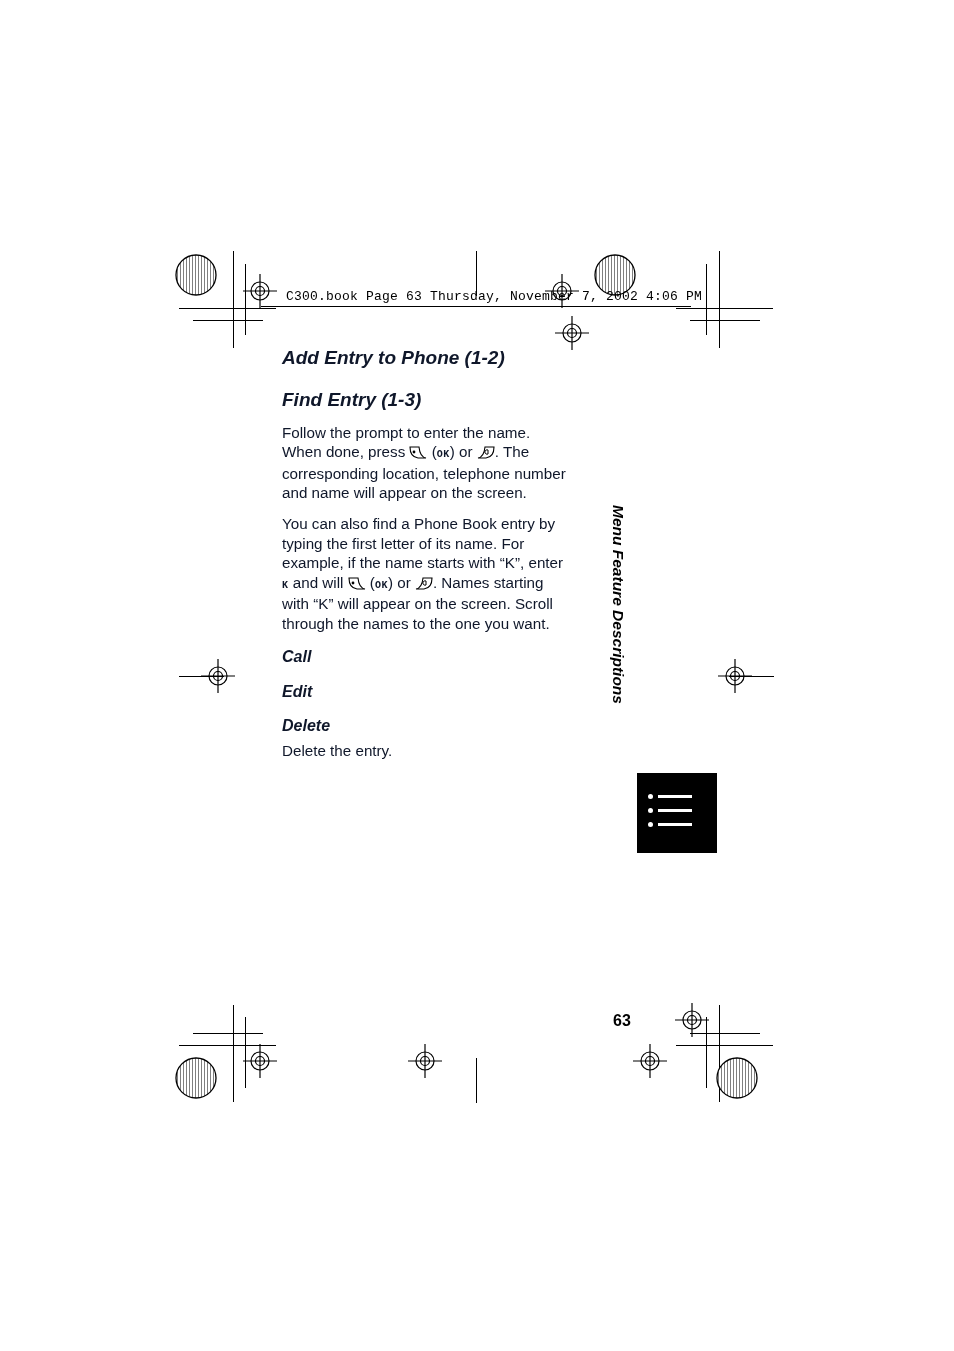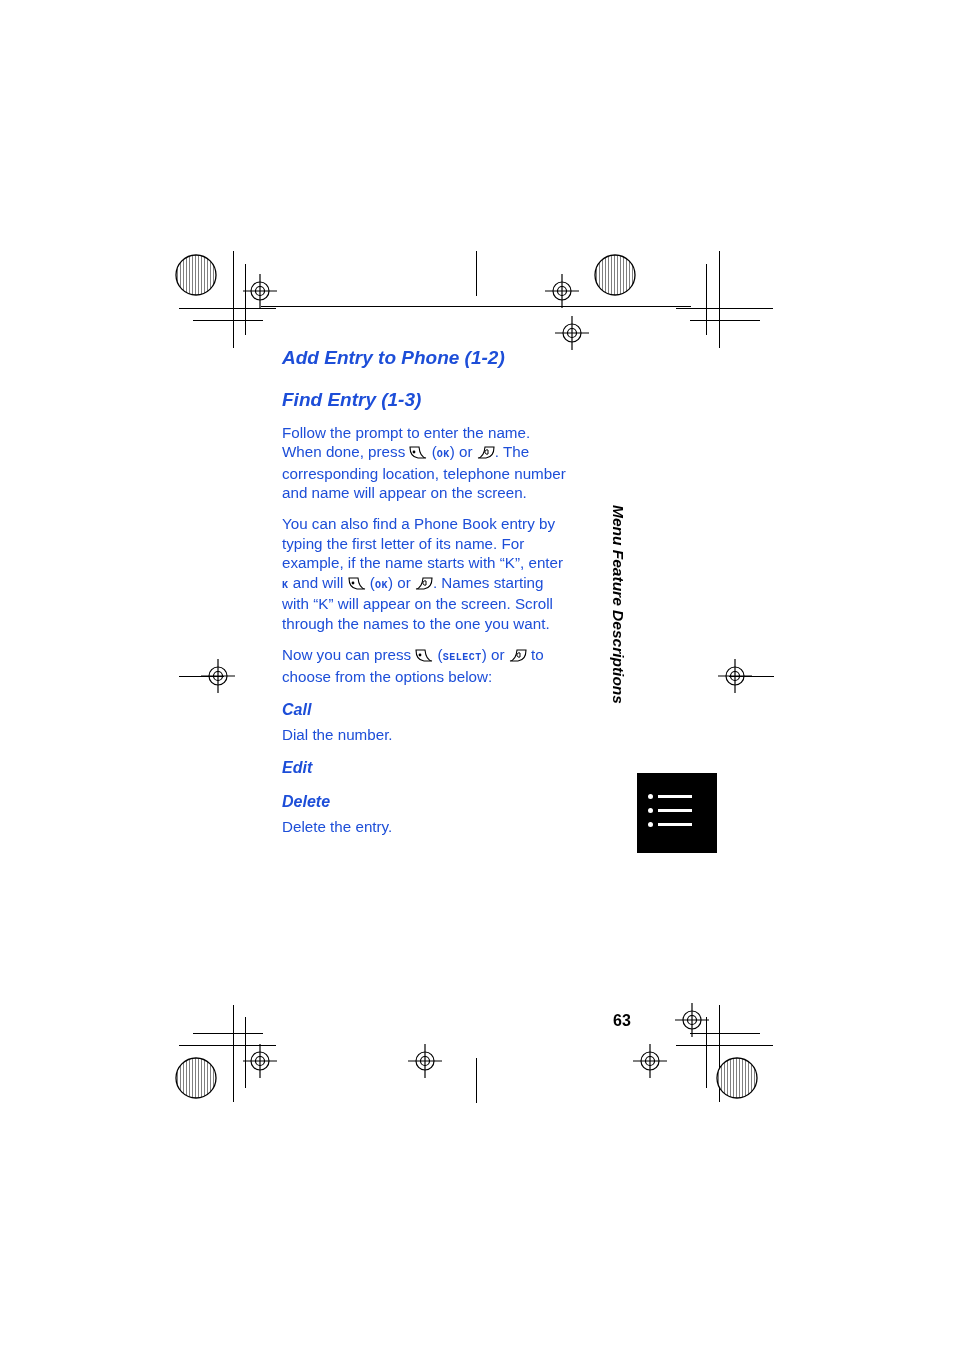--- a/index.html
+++ b/index.html
@@ -9,21 +9,21 @@
   
   .hline { position: absolute; height: 1px; background: #000; }
   .vline { position: absolute; width: 1px; background: #000; }
   .reg   { position: absolute; width: 34px; height: 34px; }
   .reg svg { width: 34px; height: 34px; display: block; }
   .shaded-circle { position: absolute; width: 44px; height: 44px; }
   .shaded-circle svg { width: 44px; height: 44px; display: block; }
 
   .header-text { position: absolute; left: 286px; top: 289px; font-family: "Courier New", monospace; font-size: 13px; color: #000; letter-spacing: 0.2px; }
 
-  .content { position: absolute; left: 282px; top: 346px; width: 290px; color: #1d4ed8; font-size: 15.2px; line-height: 1.28; }
+  .content { position: absolute; left: 282px; top: 346px; width: 290px; color: #0f172a; font-size: 15.2px; line-height: 1.28; }
   .h2 { font-family: Arial, sans-serif; font-weight: bold; font-style: italic; font-size: 19px; margin-top: 0; margin-bottom: 10px; }
   .h3 { font-family: Arial, sans-serif; font-weight: bold; font-style: italic; font-size: 16px; margin-top: 14px; margin-bottom: 4px; }
   .p  { margin-bottom: 12px; }
   .softkey-icon, .send-icon { display: inline-block; vertical-align: -2px; }
   .softkey-icon svg, .send-icon svg { display: inline; }
   .key-label { font-family: "Courier New", monospace; font-weight: bold; letter-spacing: 0.5px; font-size: 10px; }
 
   .side-label { position: absolute; left: 611px; top: 505px; height: 260px; width: 22px; }
   .side-label span { display: block; font-family: Arial, sans-serif; font-weight: bold; font-style: italic; font-size: 15.5px; white-space: nowrap; transform: rotate(90deg); transform-origin: left top; position: absolute; left: 16px; top: 0; }
 
@@ -161,20 +161,21 @@
   <svg viewBox="0 0 44 44">
         <circle cx="22" cy="22" r="20" fill="url(#hp1)" stroke="#000" stroke-width="1.3"></circle>
       </svg>
 </div>
 <div class="shaded-circle" style="left:715px; top:1056px;">
   <svg viewBox="0 0 44 44">
         <circle cx="22" cy="22" r="20" fill="url(#hp1)" stroke="#000" stroke-width="1.3"></circle>
       </svg>
 </div>
 
+<div class="header-text">C300.book  Page 63  Thursday, November 7, 2002  4:06 PM</div>
 
 <div class="content">
 
   <div class="h2">Add Entry to Phone (1-2)</div>
 
   <div class="h2" style="margin-top:18px;">Find Entry (1-3)</div>
 
   <div class="p">
     <span>Follow the prompt to enter the name. When done, press </span><span class="softkey-icon"><svg width="18" height="13" viewBox="0 0 18 13">
             <path d="M1 1 Q1 11 9 12 L17 12 Q11 11 10 1 Z" fill="none" stroke="#000" stroke-width="1.1"></path>
@@ -188,32 +189,22 @@
   <div class="p">
     <span>You can also find a Phone Book entry by typing the first letter of its name. For example, if the name starts with “K”, enter </span><span class="key-label">K</span><span> and will </span><span class="softkey-icon"><svg width="18" height="13" viewBox="0 0 18 13">
             <path d="M1 1 Q1 11 9 12 L17 12 Q11 11 10 1 Z" fill="none" stroke="#000" stroke-width="1.1"></path>
             <circle cx="5" cy="6" r="1.4" fill="#000"></circle>
           </svg></span><span> (</span><span class="key-label">OK</span><span>) or </span><span class="send-icon"><svg width="18" height="13" viewBox="0 0 18 13">
             <path d="M17 1 Q17 11 9 12 L1 12 Q7 11 8 1 Z" fill="none" stroke="#000" stroke-width="1.1"></path>
             <path d="M11 4 L11 8 M11 4 A2.2 2.2 0 1 0 11 8" fill="none" stroke="#000" stroke-width="1"></path>
           </svg></span><span>. Names starting with “K” will appear on the screen. Scroll through the names to the one you want.</span>
   </div>
 
-  <div class="p">
-    <span>Now you can press </span><span class="softkey-icon"><svg width="18" height="13" viewBox="0 0 18 13">
-            <path d="M1 1 Q1 11 9 12 L17 12 Q11 11 10 1 Z" fill="none" stroke="#000" stroke-width="1.1"></path>
-            <circle cx="5" cy="6" r="1.4" fill="#000"></circle>
-          </svg></span><span> (</span><span class="key-label">SELECT</span><span>) or </span><span class="send-icon"><svg width="18" height="13" viewBox="0 0 18 13">
-            <path d="M17 1 Q17 11 9 12 L1 12 Q7 11 8 1 Z" fill="none" stroke="#000" stroke-width="1.1"></path>
-            <path d="M11 4 L11 8 M11 4 A2.2 2.2 0 1 0 11 8" fill="none" stroke="#000" stroke-width="1"></path>
-          </svg></span><span> to choose from the options below:</span>
-  </div>
 
   <div class="h3">Call</div>
-  <div class="p">Dial the number.</div>
 
   <div class="h3">Edit</div>
 
   <div class="h3">Delete</div>
   <div class="p">Delete the entry.</div>
 </div>
 
 <div class="side-label">
   <span>Menu Feature Descriptions</span>
 </div>

